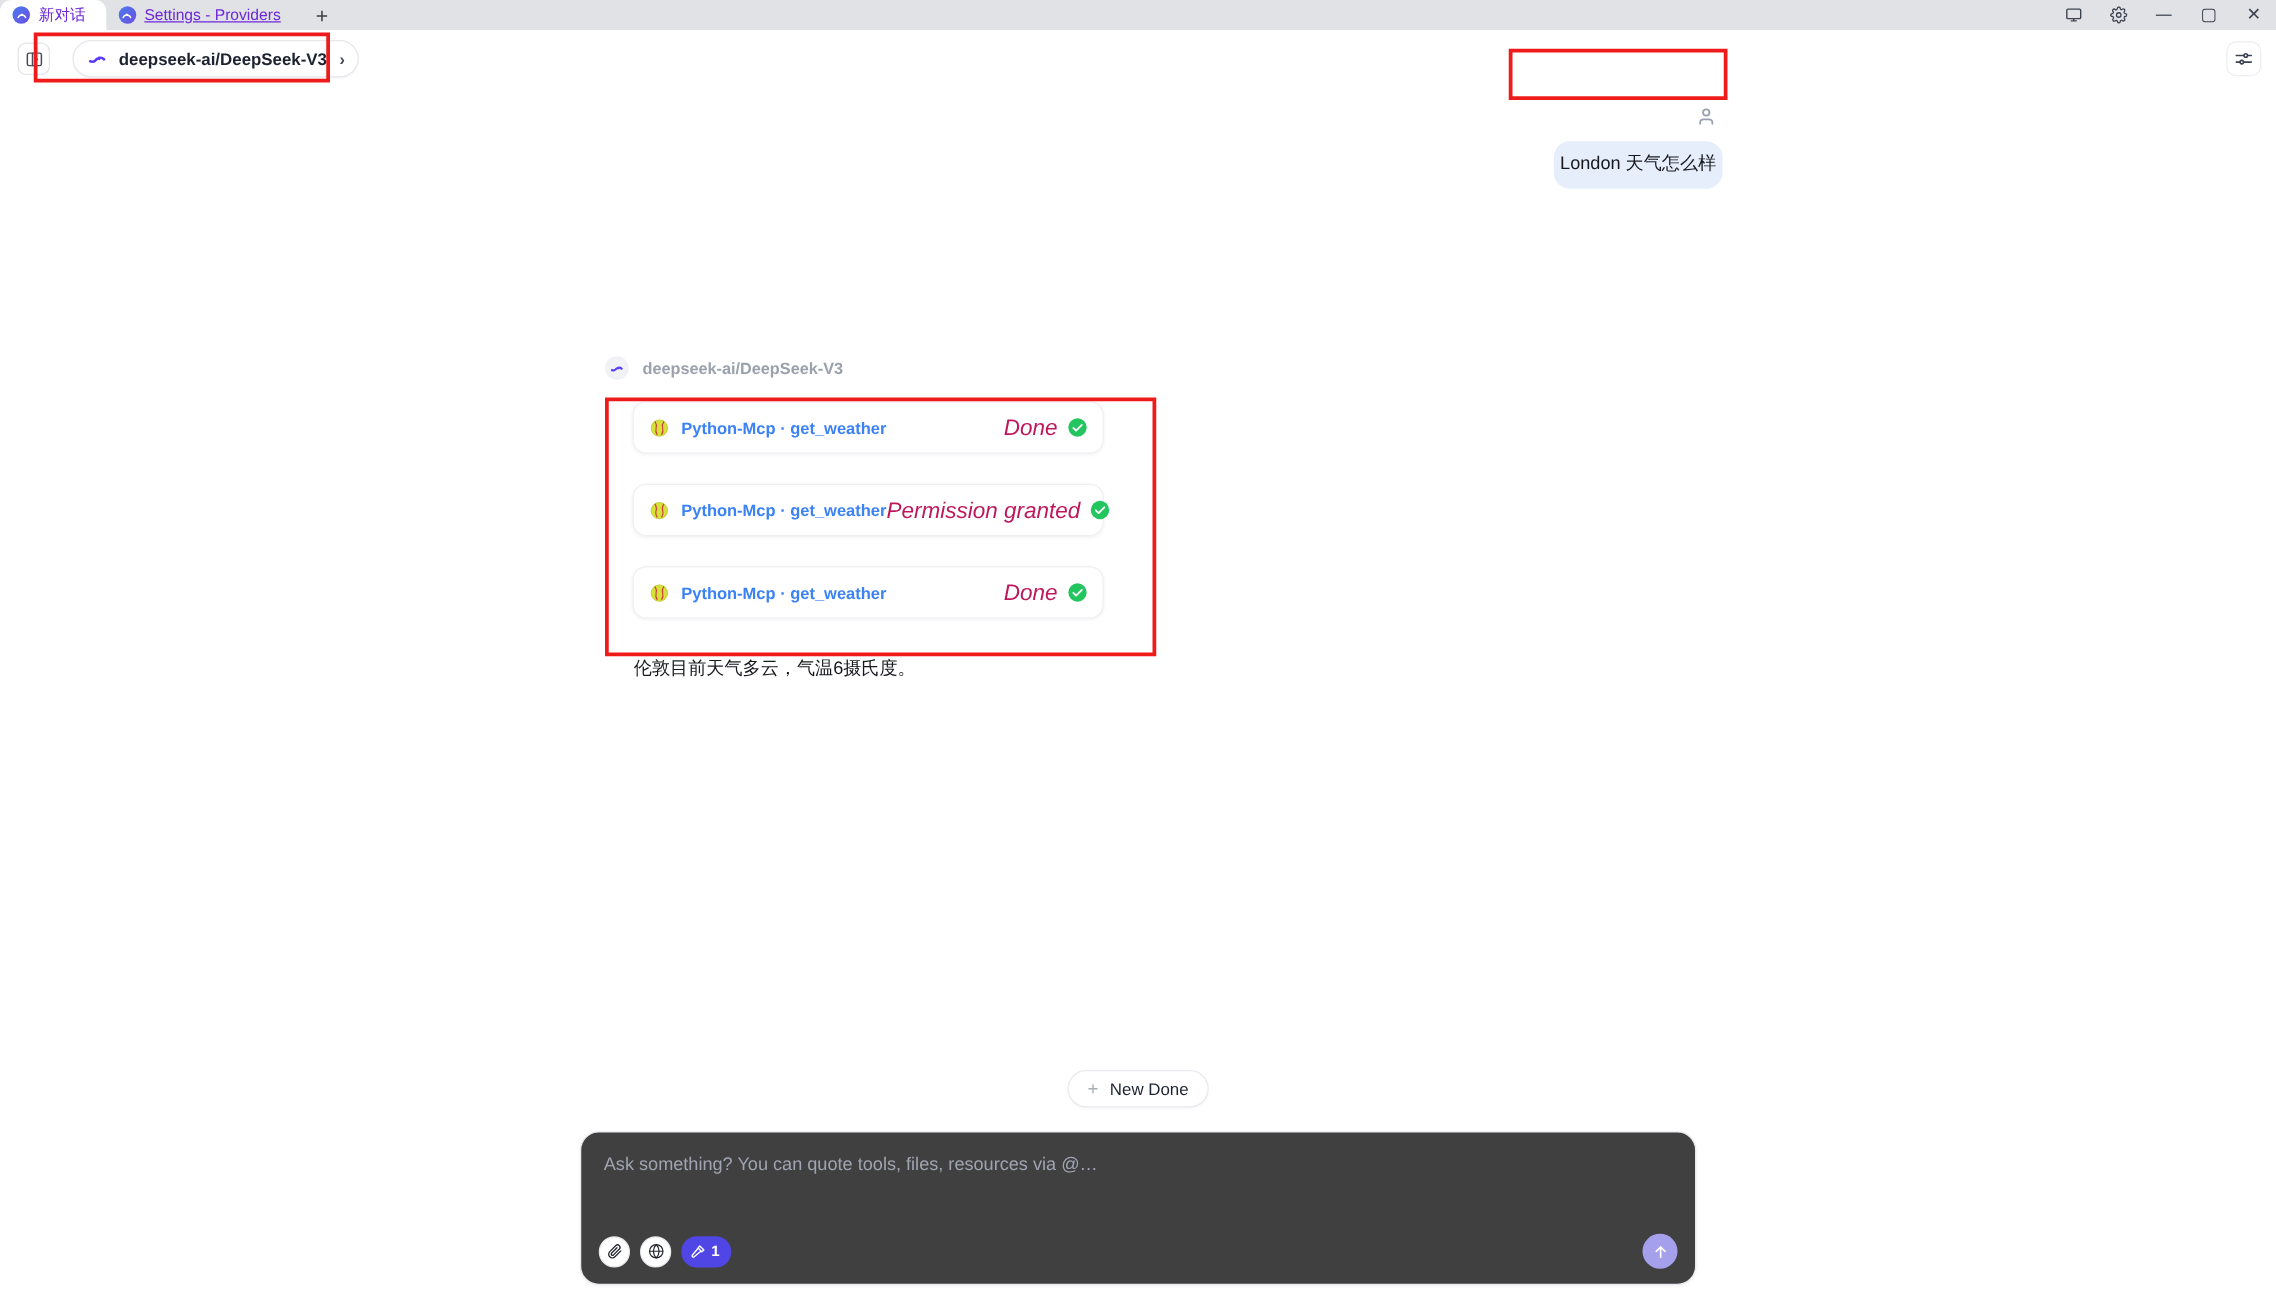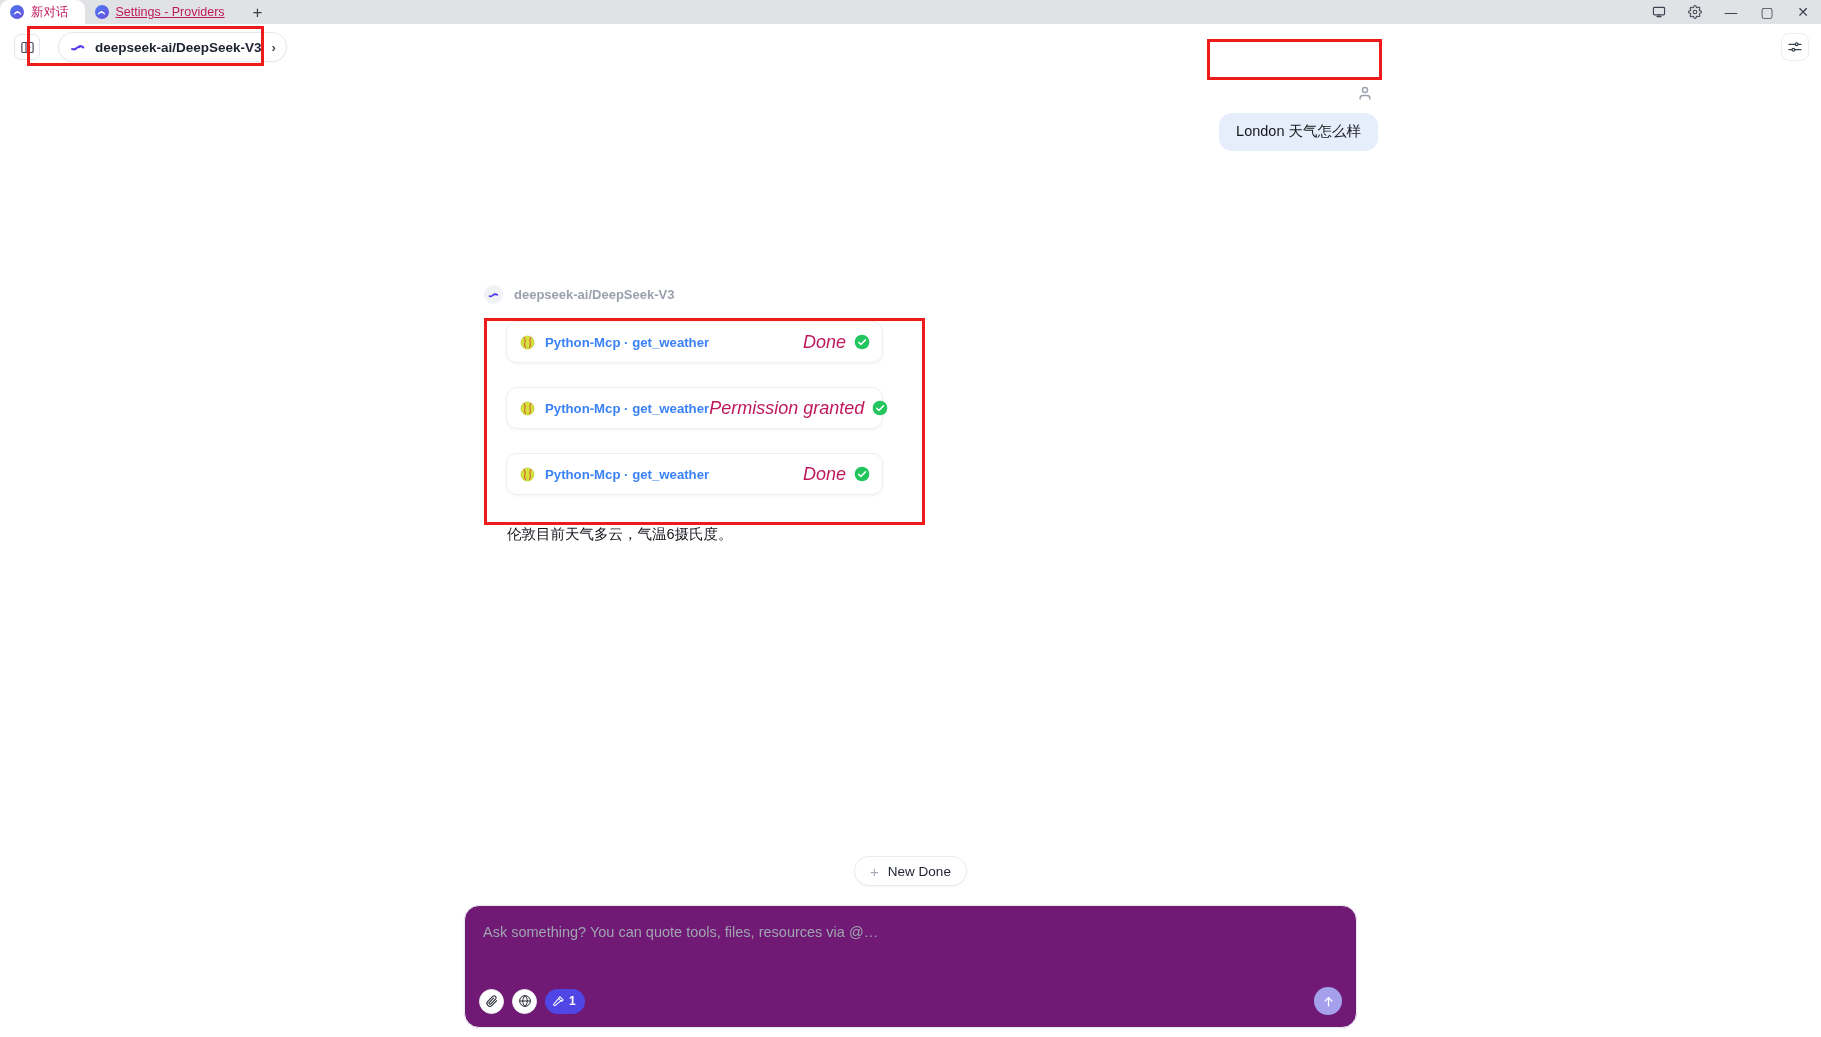--- a/index.html
+++ b/index.html
@@ -21,21 +21,21 @@
     user-select: none;
   }
   .tabs { display: flex; align-items: flex-end; height: 24px; }
   .tab {
     height: 24px;
     display: flex;
     align-items: center;
     gap: 7px;
     padding: 0 16px 0 10px;
     font-size: 12.5px;
-    color: #be185d;
+    color: #6d28d9;
     border-radius: 9px 9px 0 0;
     white-space: nowrap;
   }
   .tab.active { background: #ffffff; }
   .tab.inactive { background: transparent; text-decoration: underline; }
   .tab-fav {
     width: 14px; height: 14px; border-radius: 50%;
     flex: 0 0 14px;
     background: linear-gradient(135deg, #4a7bf0 0%, #6b4fe0 100%);
     display: flex; align-items: center; justify-content: center;
@@ -113,21 +113,21 @@
     position: absolute; right: 443px; top: 14px;
     display: flex; flex-direction: column; align-items: flex-end;
   }
   .user-avatar { width: 18px; height: 18px; margin-right: 4px; display: block; }
   .bubble-wrap { position: relative; margin-top: 11px; }
   .user-bubble {
     background: #e6eefb;
     color: #16181d;
     font-size: 14.5px;
     border-radius: 13px;
-    padding: 9px 17px;
+    padding: 9px 5px;
     white-space: nowrap;
     line-height: 1.35;
   }
 
   .asst-block { position: absolute; left: 484px; top: 215px; }
   .asst-head { display: flex; align-items: center; gap: 11px; }
   .asst-avatar {
     width: 19px; height: 19px; border-radius: 50%;
     background: #f1f2f6;
     display: flex; align-items: center; justify-content: center;
@@ -188,21 +188,21 @@
     box-shadow: 0 1px 2px rgba(16,24,40,.04);
     margin-bottom: 19px;
   }
   .newchat-plus { color: #a8adb8; font-size: 15px; line-height: 1; }
 
   .composer {
     width: 893px;
     height: 123px;
     border: 1px solid #e8eaee;
     border-radius: 15px;
-    background: #701a75;
+    background: #404040;
     box-shadow: 0 1px 3px rgba(16,24,40,.04);
     position: relative;
     padding: 18px 18px 12px 18px;
     margin-bottom: 9px;
   }
   .composer-placeholder {
     font-size: 14.5px;
     color: #9fa4b0;
   }
   .composer-bottom {

